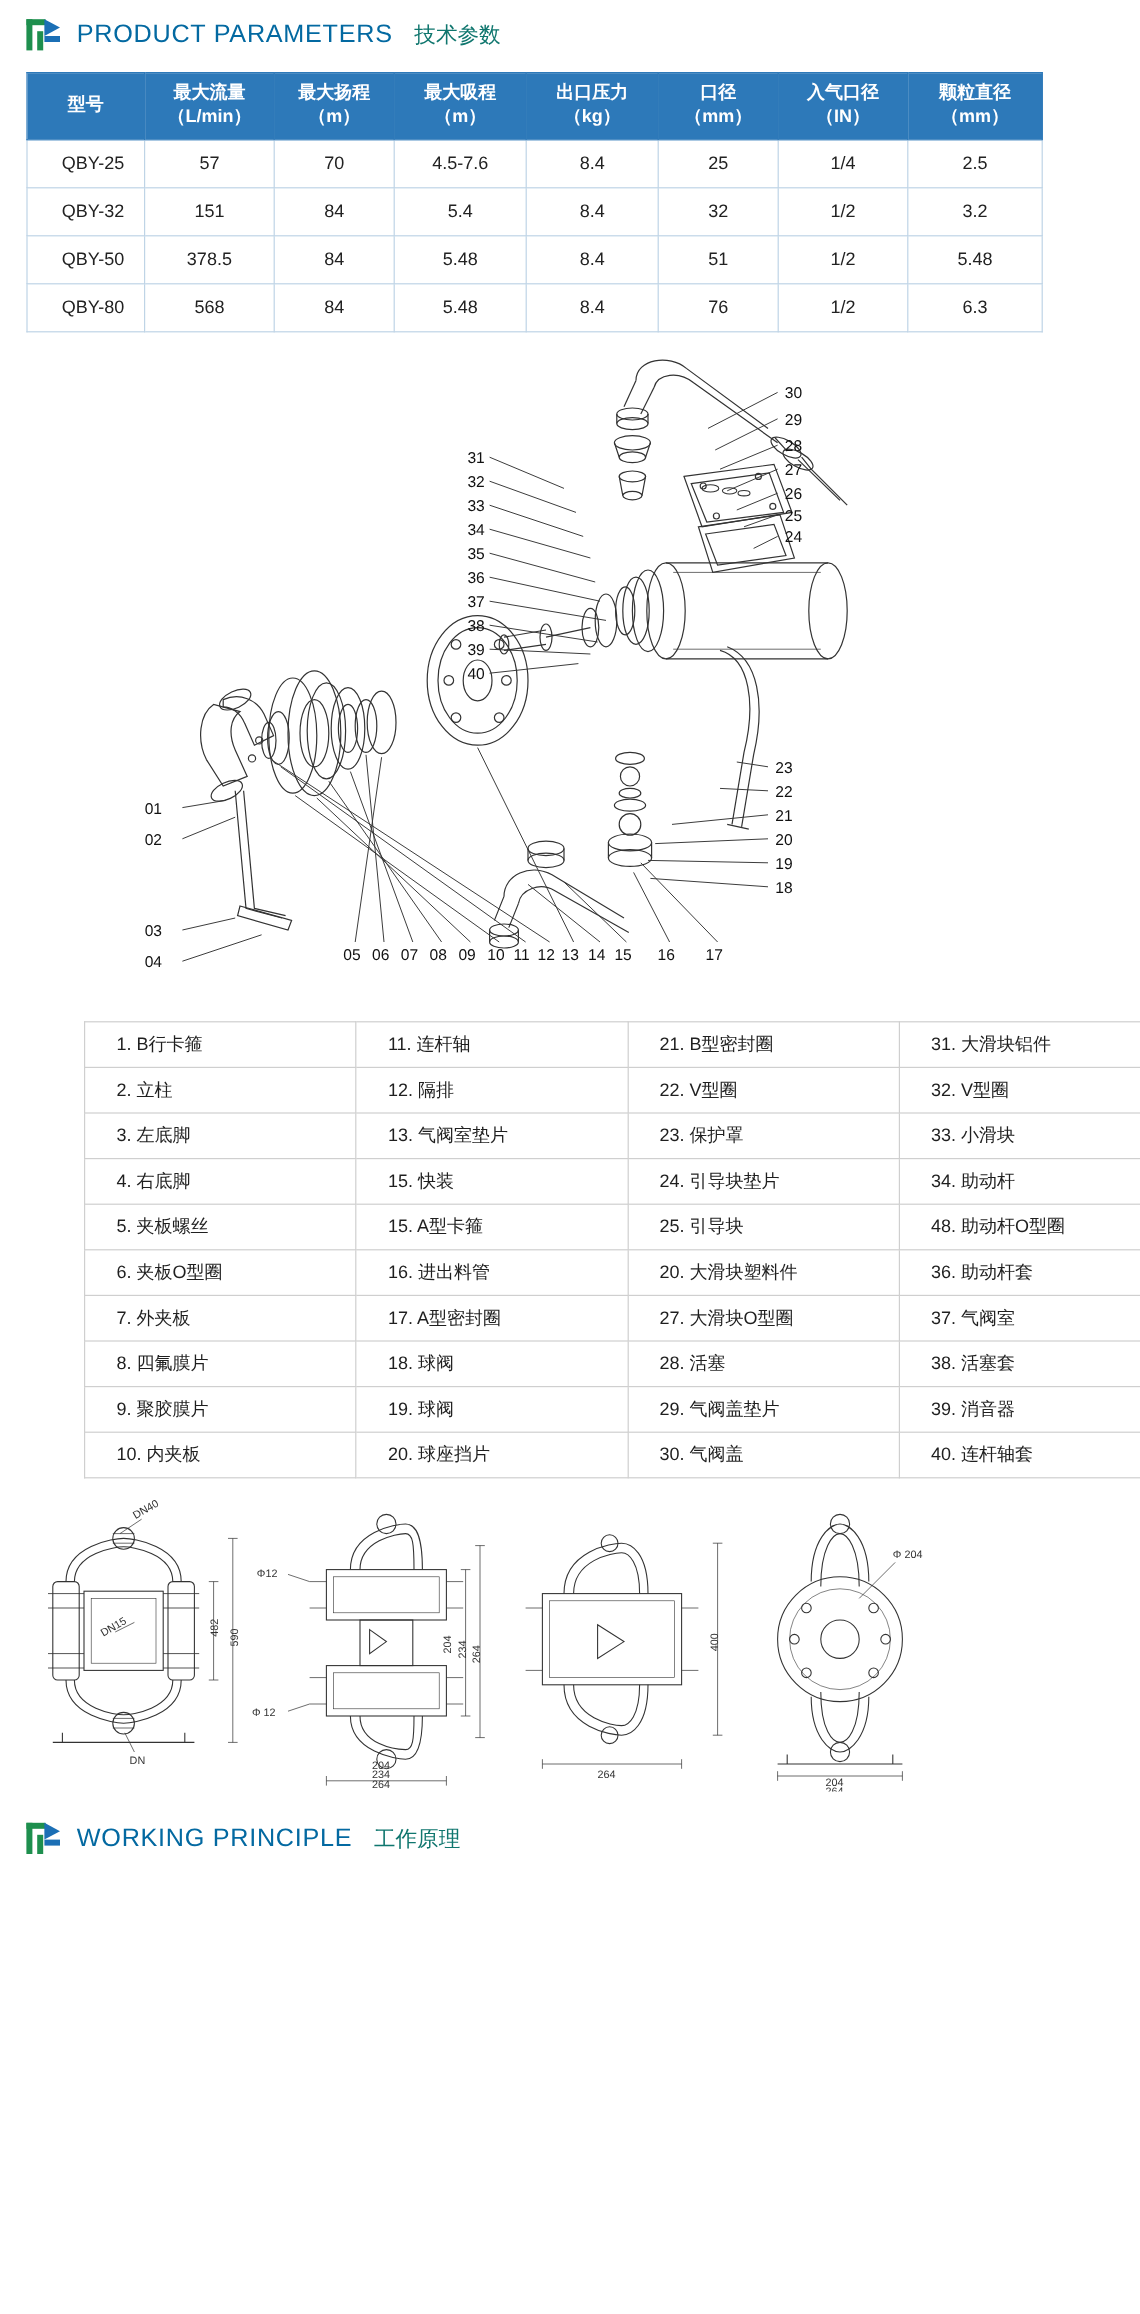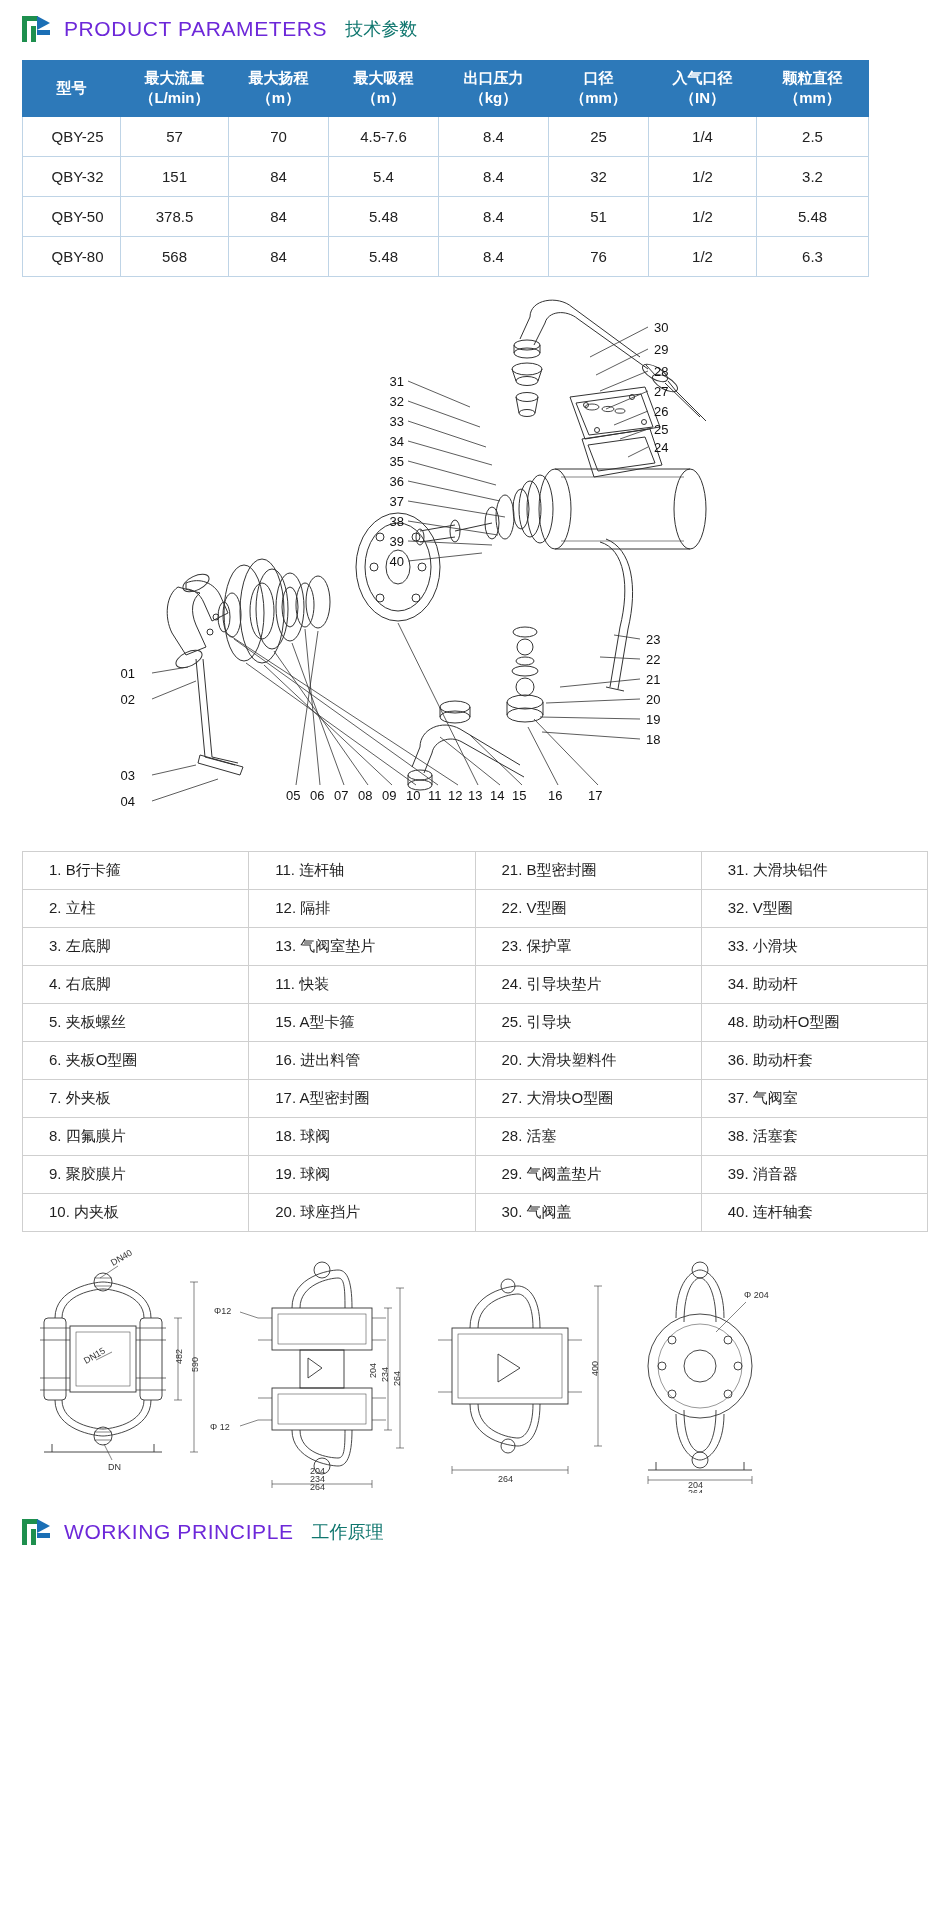--- a/index.html
+++ b/index.html
@@ -46,21 +46,21 @@
     border-top: 7px solid transparent;
     border-bottom: 7px solid transparent;
   }
   .brand-logo .arrow2 {
     position: absolute;
     left: 15px; top: 16px;
     width: 13px; height: 5px;
     background: #1b6fb5;
   }
   .section-title-en {
-    color: #6d28d9;
+    color: #0369a1;
     font-size: 21px;
     letter-spacing: .6px;
     font-weight: 400;
   }
   .section-title-cn {
     color: #0f766e;
     font-size: 18px;
     margin-left: 6px;
   }
 
@@ -99,21 +99,21 @@
   
   .diagram {
     width: 950px;
     height: 560px;
     position: relative;
     margin-top: 10px;
   }
   .diagram svg { display: block; }
 
   
-  .parts-wrap { padding: 4px 22px 0 22px; }
+  .parts-wrap { padding: 4px 22px 0 22px; margin-left: 48px; }
   table.parts {
     border-collapse: collapse;
     width: 906px;
     table-layout: fixed;
   }
   table.parts td {
     border: 1px solid #cfcfcf;
     font-size: 15px;
     color: #1f1f1f;
     padding: 9px 0 9px 26px;
@@ -474,21 +474,21 @@
           <td>32. V型圈</td>
         </tr>
         <tr>
           <td>3. 左底脚</td>
           <td>13. 气阀室垫片</td>
           <td>23. 保护罩</td>
           <td>33. 小滑块</td>
         </tr>
         <tr>
           <td>4. 右底脚</td>
-          <td>11. 快装</td>
+          <td>15. 快装</td>
           <td>24. 引导块垫片</td>
           <td>34. 助动杆</td>
         </tr>
         <tr>
           <td>5. 夹板螺丝</td>
           <td>15. A型卡箍</td>
           <td>25. 引导块</td>
           <td>48. 助动杆O型圈</td>
         </tr>
         <tr>

